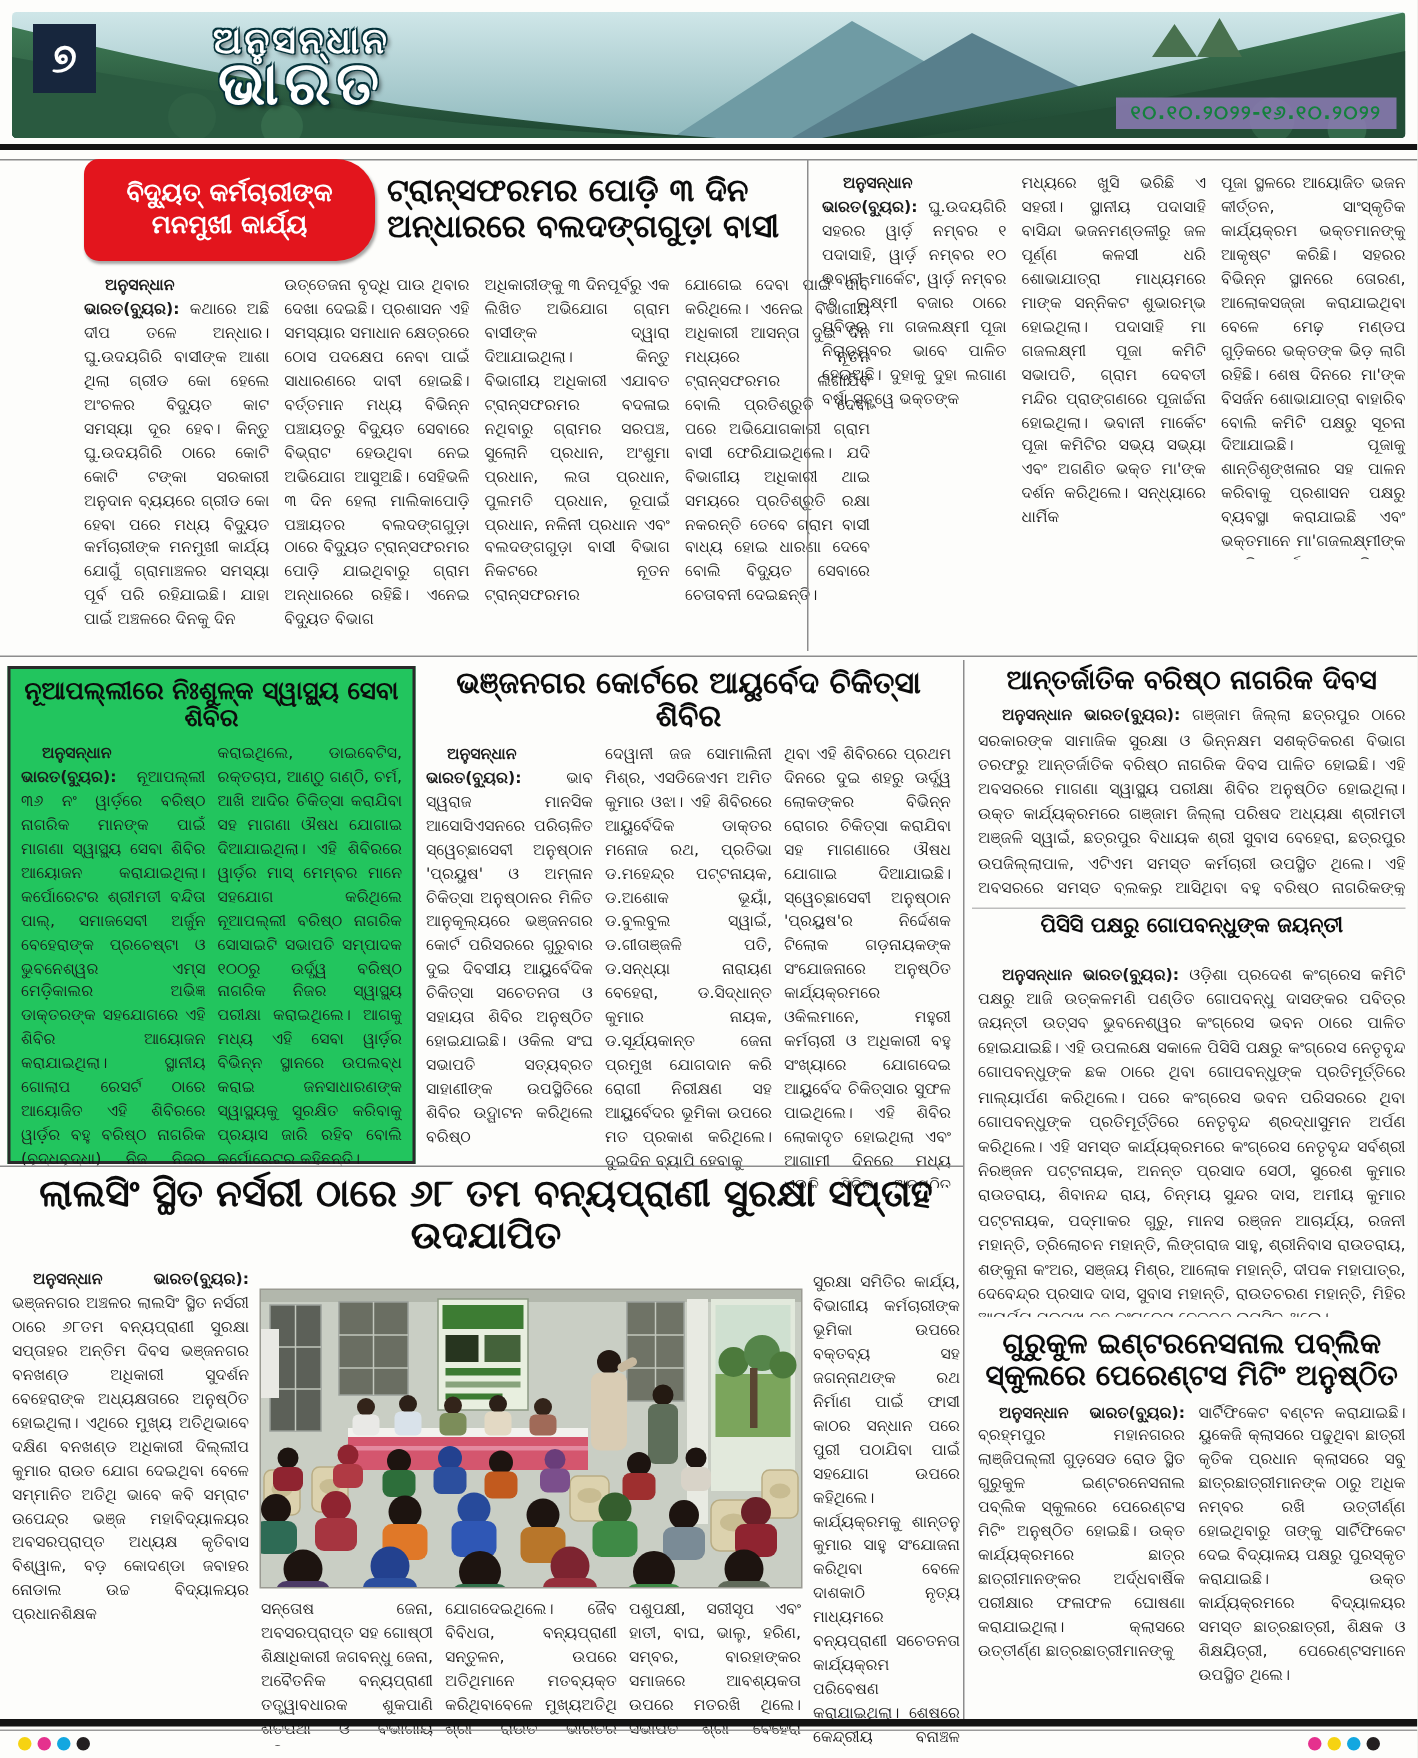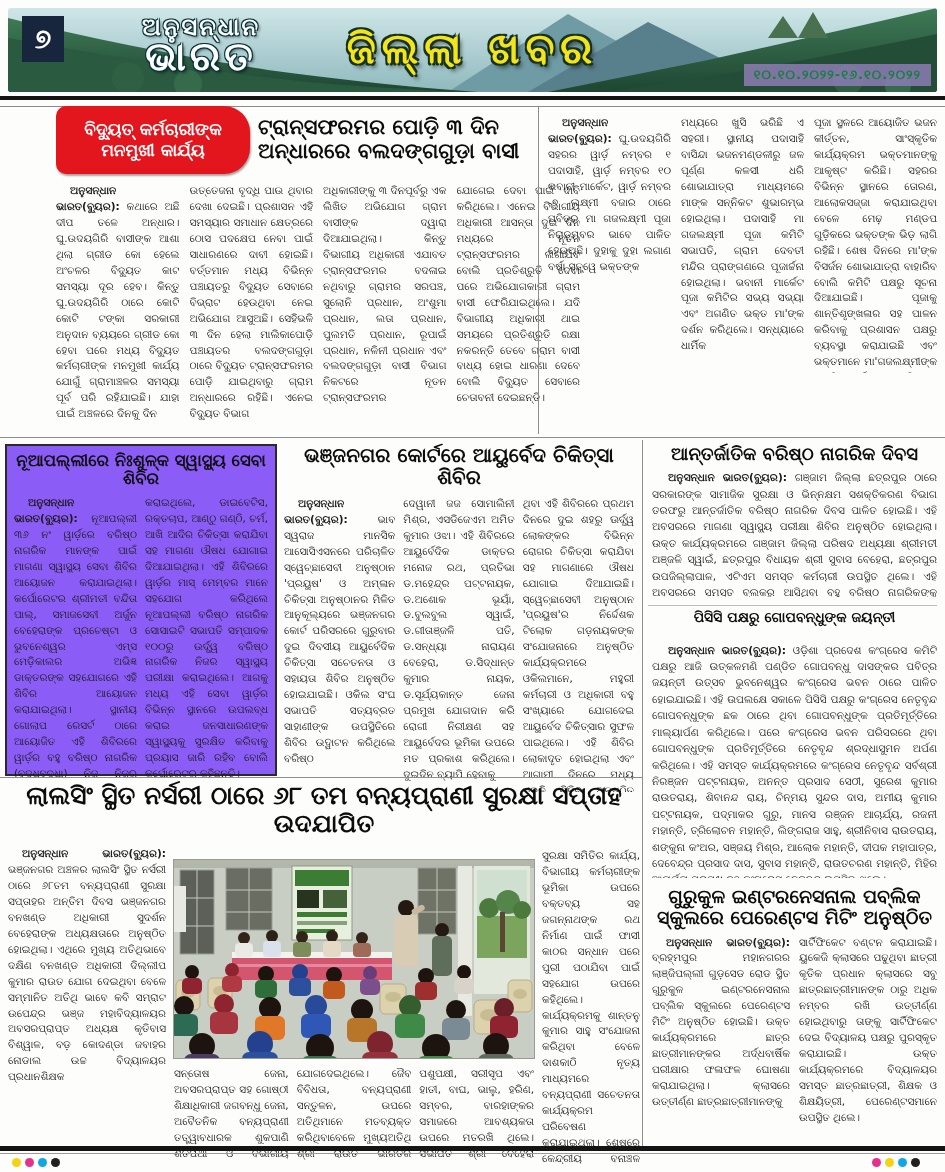--- a/index.html
+++ b/index.html
@@ -29,21 +29,21 @@
   .col{flex:1;overflow:hidden;text-align:justify;font-size:10.5px;line-height:1.52;color:#1b1b1b;}
   .col p{margin:0;}
   .col.first p{text-indent:14px;}
   .dl{font-weight:bold;}
   .body-par{overflow:hidden;text-align:justify;font-size:10.6px;line-height:1.55;color:#1b1b1b;margin:0;text-indent:16px;}
   
   .abs{position:absolute;}
   .kicker{background:#e3151d;color:#fff;font-weight:bold;font-size:17px;line-height:1.25;text-align:center;
           display:flex;align-items:center;justify-content:center;border-radius:10px 26px 26px 10px;
           box-shadow:1px 2px 2px rgba(0,0,0,.35);padding:4px 8px;}
-  .nuapalli-box{border:2px solid #2a2a2a;padding:6px 7px 4px 7px;background:#8b5cf6;}
+  .nuapalli-box{border:2px solid #2a2a2a;padding:6px 7px 4px 7px;background:#22c55e;}
   .photo-frame{position:absolute;overflow:hidden;background:#c9cec4;box-shadow:0 0 0 1px #9a9a92;}
   
   .bottom-rule{position:absolute;left:0;top:1146px;width:945px;height:5px;background:#141414;}
   .bottom-rule2{position:absolute;left:0;top:1153px;width:945px;height:1px;background:#9a9a9a;}
   .dots{position:absolute;top:1158px;display:flex;gap:4px;}
   .dot{width:9px;height:9px;border-radius:50%;}
 </style>
 </head>
 <body>
 
@@ -72,21 +72,20 @@
       <circle cx="120" cy="70" r="16" fill="#2f6044"></circle>
         <circle cx="180" cy="76" r="14" fill="#356a4b"></circle>
       <circle cx="840" cy="72" r="15" fill="#2f6044"></circle>
         <circle cx="890" cy="78" r="13" fill="#356a4b"></circle>
     </svg>
     <div class="pageno">୭</div>
     <div class="mast-name">
       <div class="l1">ଅନୁସନ୍ଧାନ</div>
       <div class="l2">ଭାରତ</div>
     </div>
-    <div class="section-title">ଜିଲ୍ଲା ଖବର</div>
     <div class="date-badge">୧୦.୧୦.୨୦୨୨-୧୬.୧୦.୨୦୨୨</div>
   </header>
   <div class="rule-double"></div>
 
   <article class="abs" style="left:8px;top:106px;width:524px;height:328px;margin-left:48px;">
     <div style="display:flex;gap:8px;height:68px;">
       <div class="kicker" style="width:178px;flex:none;">ବିଦ୍ୟୁତ୍ କର୍ମଚାରୀଙ୍କ ମନମୁଖୀ କାର୍ଯ୍ୟ</div>
       <h1 class="hl" style="font-size:21px;margin:0;flex:1;display:flex;align-items:center;">ଟ୍ରାନ୍ସଫରମର ପୋଡ଼ି ୩ ଦିନ ଅନ୍ଧାରରେ ବଲଦଙ୍ଗଗୁଡ଼ା ବାସୀ</h1>
     </div>
     <div class="col-row" style="margin-top:9px;height:248px;">

